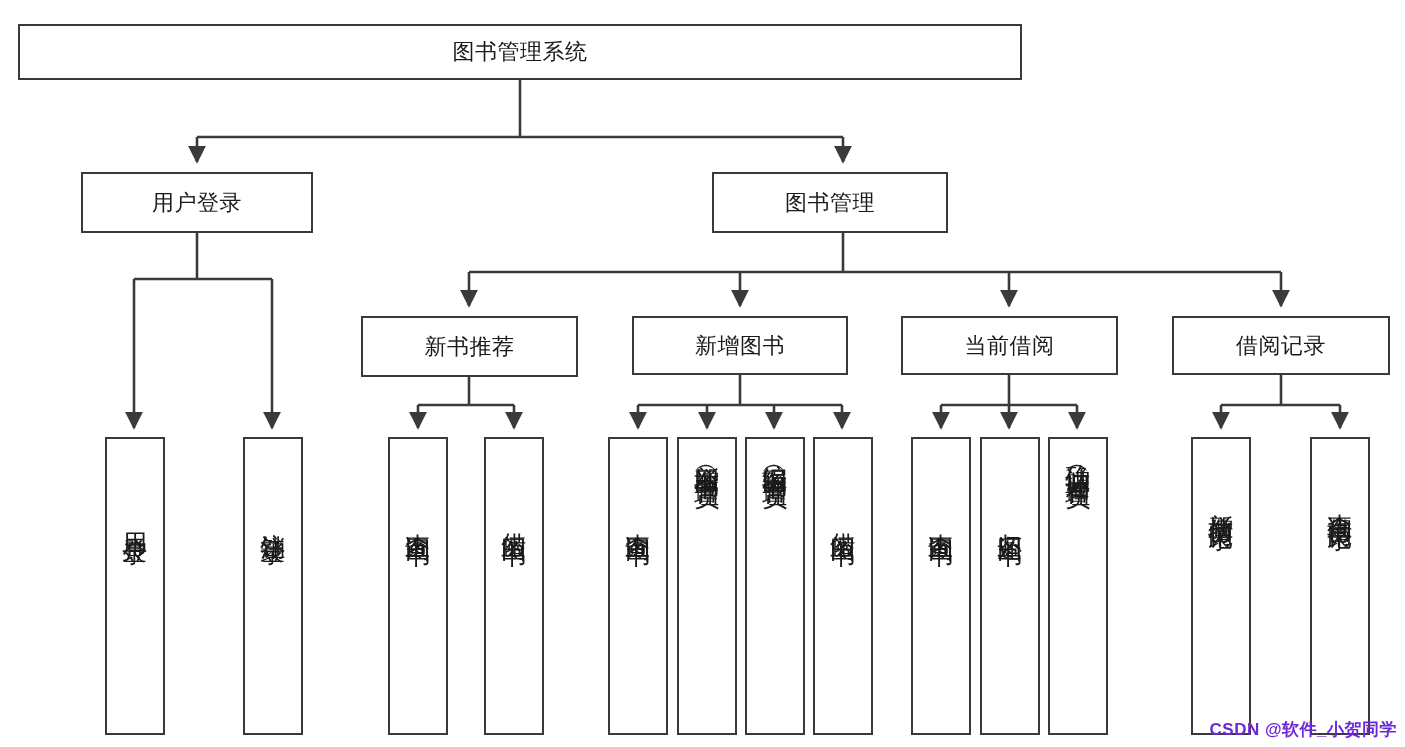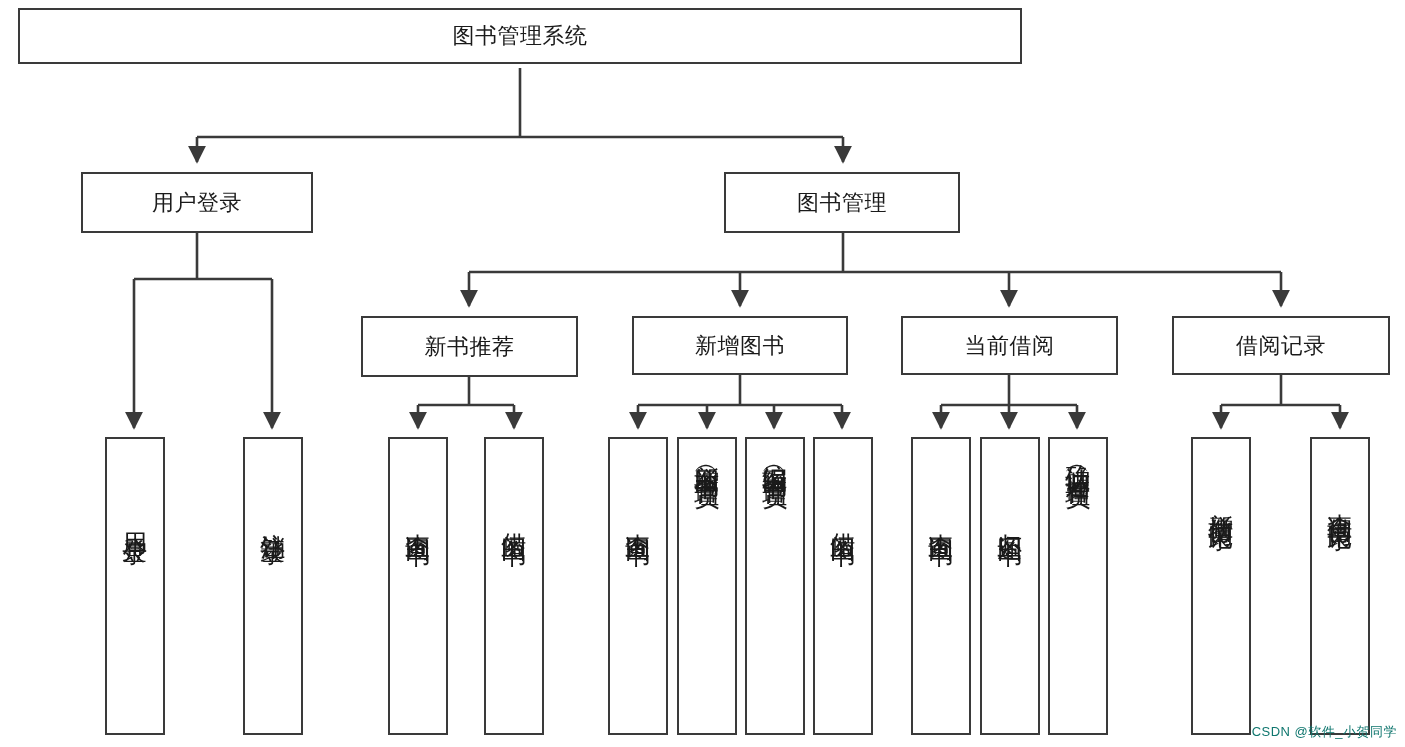--- a/index.html
+++ b/index.html
@@ -66,24 +66,25 @@
   .node.vertical.mid2 .label {
     margin-top: 52px;
   }
   .node.vertical.topfill .label {
     margin-top: 4px;
   }
   .watermark {
     position: absolute;
     right: 8px;
     bottom: 6px;
-    font-size: 13px;
-    color: #0f766e;
+    font-size: 17px;
+    color: #6d28d9;
     letter-spacing: 0.5px;
     white-space: nowrap;
+    font-weight: bold;
   }
 </style>
 </head>
 <body>
 
 <div id="diagram-root">
 
   <svg class="edges" viewBox="0 0 1405 747">
     <defs>
       <marker id="arrow" viewBox="0 0 10 10" refX="9" refY="5" markerWidth="7" markerHeight="7" orient="auto-start-reverse">
@@ -127,28 +128,28 @@
       <path d="M 1009 405 L 1009 428" marker-end="url(#arrow)"></path>
       <path d="M 1077 405 L 1077 428" marker-end="url(#arrow)"></path>
 
       <path d="M 1281 375 L 1281 405"></path>
       <path d="M 1221 405 L 1340 405"></path>
       <path d="M 1221 405 L 1221 428" marker-end="url(#arrow)"></path>
       <path d="M 1340 405 L 1340 428" marker-end="url(#arrow)"></path>
     </g>
   </svg>
 
-  <div class="node horizontal" style="left:18px; top:8px; width:1004px; height:56px;">
+  <div class="node horizontal" style="left:18px; top:24px; width:1004px; height:56px;">
     <span class="label">图书管理系统</span>
   </div>
 
   <div class="node horizontal" style="left:81px; top:172px; width:232px; height:61px;">
     <span class="label">用户登录</span>
   </div>
-  <div class="node horizontal" style="left:712px; top:172px; width:236px; height:61px;margin-left:12px;">
+  <div class="node horizontal" style="left:712px; top:172px; width:236px; height:61px;">
     <span class="label">图书管理</span>
   </div>
 
   <div class="node horizontal" style="left:361px; top:316px; width:217px; height:61px;">
     <span class="label">新书推荐</span>
   </div>
   <div class="node horizontal" style="left:632px; top:316px; width:216px; height:59px;">
     <span class="label">新增图书</span>
   </div>
   <div class="node horizontal" style="left:901px; top:316px; width:217px; height:59px;">

